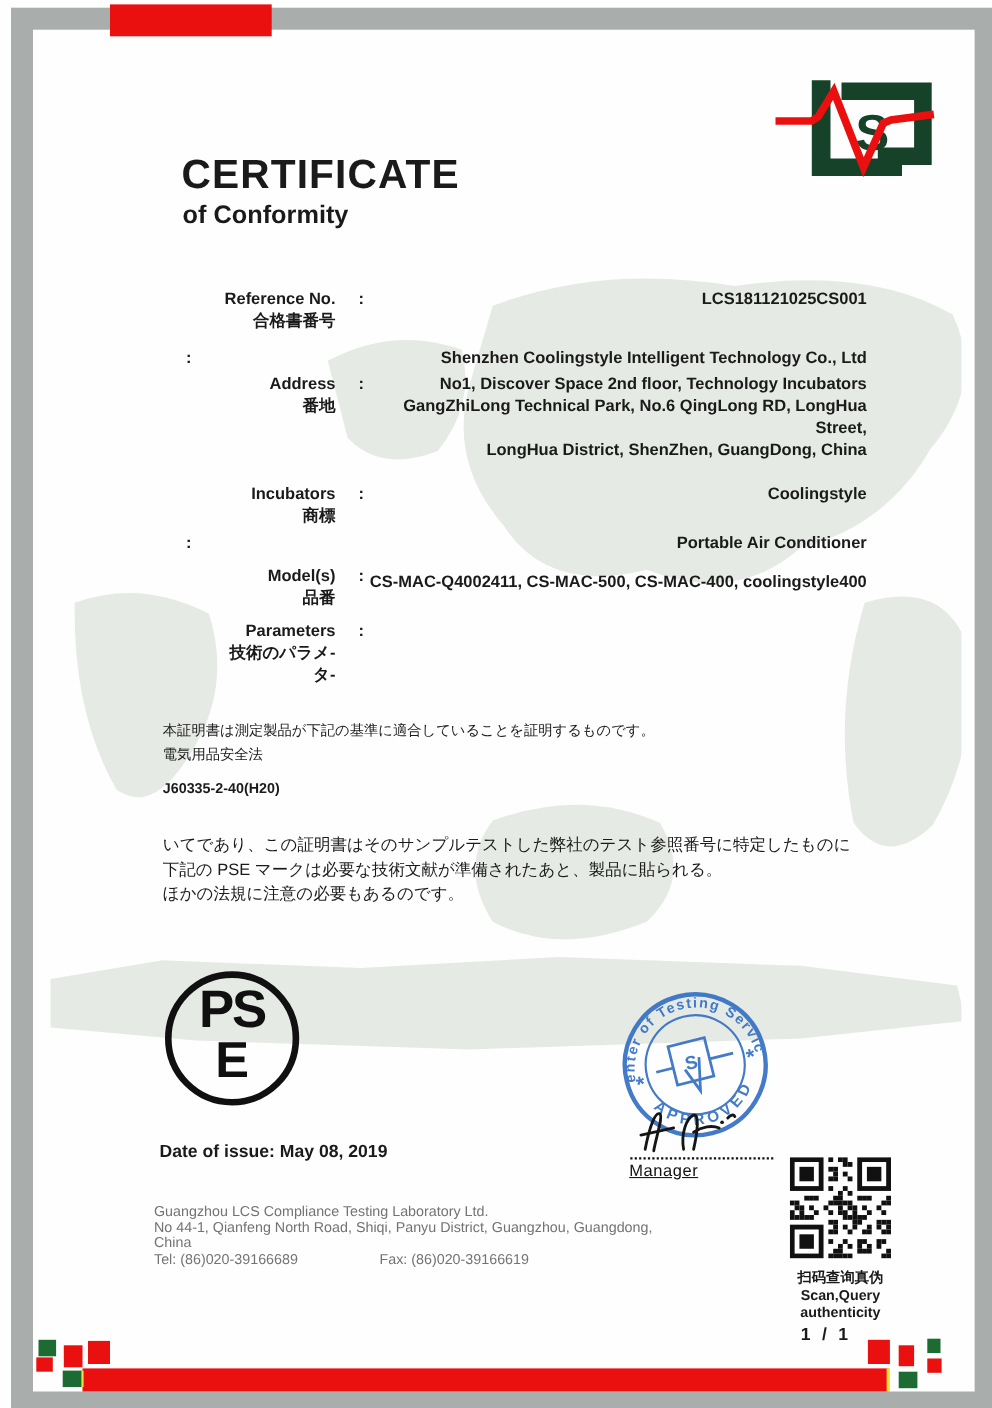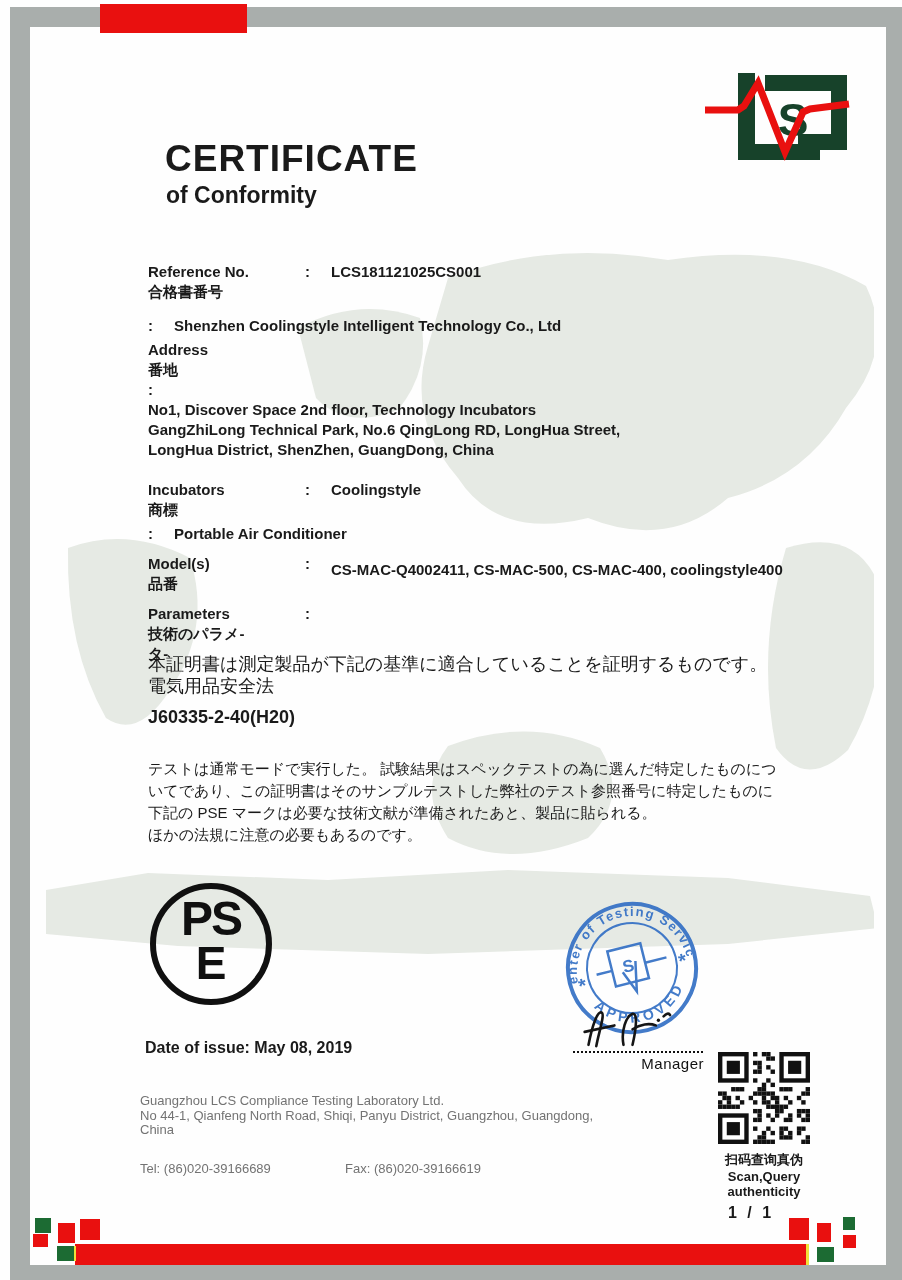--- a/index.html
+++ b/index.html
@@ -24,41 +24,41 @@
   .sqg3{left:843px;top:1217px;width:12px;height:13px;}
   .sqr6{left:843px;top:1235px;width:13px;height:13px;}
   .sqg4{left:817px;top:1247px;width:17px;height:15px;}
   
   .content{position:absolute;inset:0;z-index:3;}
   .abs{position:absolute;}
   .title-main{left:165px;top:138px;font-size:37px;font-weight:bold;letter-spacing:1px;margin:0;}
   .title-sub{left:166px;top:182px;font-size:23px;font-weight:bold;margin:0;}
   .logo{left:703px;top:60px;}
   .fields{left:148px;top:262px;width:640px;}
-  .frow{display:flex;align-items:flex-start;}
+  .frow{display:flex;align-items:flex-start;text-align:right;}
   .fl{width:157px;font-size:15px;font-weight:bold;line-height:20px;}
   .fl .jp{font-weight:bold;}
   .fc{width:26px;font-size:15px;font-weight:bold;line-height:20px;}
   .fv{flex:1;font-size:15px;font-weight:bold;line-height:20px;}
-  .mb14{margin-bottom:14px;} .mb4{margin-bottom:4px;} .mb20{margin-bottom:20px;flex-direction:column;} .mb10{margin-bottom:10px;}
-  .standards{left:148px;top:653px;width:660px;font-size:18px;line-height:22px;}
+  .mb14{margin-bottom:14px;} .mb4{margin-bottom:4px;} .mb20{margin-bottom:20px;} .mb10{margin-bottom:10px;}
+  .standards{left:148px;top:653px;width:660px;font-size:13px;line-height:22px;}
   .standards .std{font-weight:bold;}
   .standards .gap{margin-top:9px;}
   .para{left:148px;top:758px;width:660px;font-size:15px;line-height:22px;}
   .pse{left:150px;top:883px;width:110px;height:110px;border:6px solid #101010;border-radius:50%;}
   .pse span{position:absolute;left:0;width:100%;text-align:center;font-weight:bold;color:#101010;}
   .pse .ps{top:2px;font-size:48px;letter-spacing:-2px;}
   .pse .e{top:47px;font-size:46px;}
   .stamp{left:560px;top:896px;width:144px;height:144px;transform:rotate(-14deg);opacity:.92;}
-  .sig{left:572px;top:1006px;width:132px;text-align:right;}
+  .sig{left:572px;top:1006px;width:132px;text-align:left;text-decoration:underline;}
   .sig .dots{border-top:2px dotted #111;width:130px;margin:-3px auto 2px auto;}
   .sig .role{font-size:15px;color:#111;letter-spacing:.5px;}
   .dateline{left:145px;top:1039px;font-size:16px;font-weight:bold;}
   .footer{left:140px;top:1094px;width:470px;font-size:13px;line-height:14.5px;color:#737373;}
-  .footer .cols{display:flex;margin-top:24px;} .footer .c1{width:205px;}
+  .footer .cols{display:flex;} .footer .c1{width:205px;}
   .qrblock{left:700px;top:1052px;width:128px;text-align:center;}
   .qrblock .cn{font-size:13px;font-weight:bold;margin-top:3px;}
   .qrblock .en{font-size:13px;font-weight:bold;}
   .qrblock .pg{font-size:16px;font-weight:bold;letter-spacing:3px;margin-top:5px;margin-right:26px;}
   svg text{font-family:"Liberation Sans","DejaVu Sans",sans-serif;}
 </style>
 </head>
 <body>
 
 <div class="page" style="--red: #e9100f; --green: #1c6b33; --green-dark: #17422a; --gray: #a9aeac; --blue: #3470c5; --wm: #e6eae4;">
@@ -166,21 +166,20 @@
       </div>
     </div>
 
     <div class="abs standards">
       <div>本証明書は測定製品が下記の基準に適合していることを証明するものです。</div>
       <div>電気用品安全法</div>
       <div class="std gap">J60335-2-40(H20)</div>
     </div>
 
     <div class="abs para">
-      <div>テストは通常モードで実行した。 試験結果はスペックテストの為に選んだ特定したものにつ</div>
       <div>いてであり、この証明書はそのサンプルテストした弊社のテスト参照番号に特定したものに</div>
       <div>下記の PSE マークは必要な技術文献が準備されたあと、製品に貼られる。</div>
       <div>ほかの法規に注意の必要もあるのです。</div>
     </div>
 
     <div class="abs pse">
       <span class="ps">PS</span>
       <span class="e">E</span>
     </div>
 

